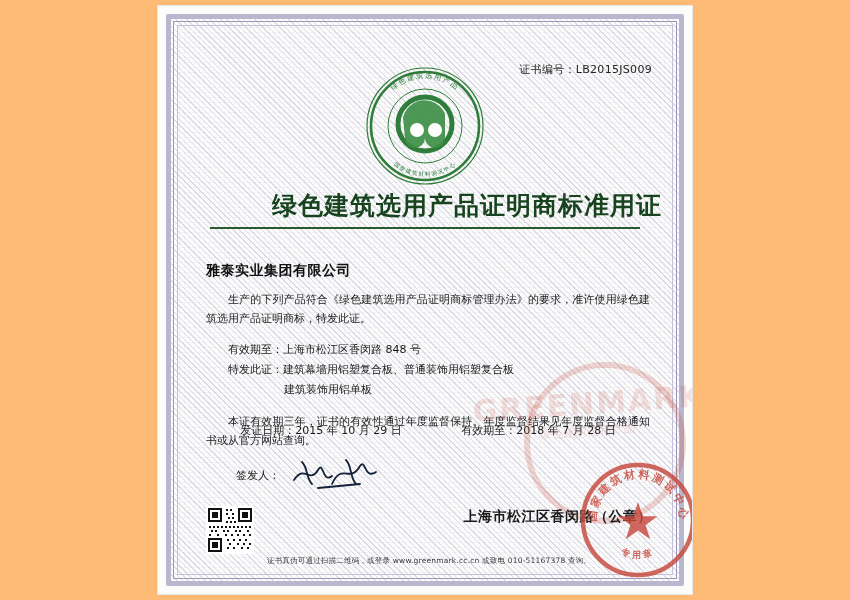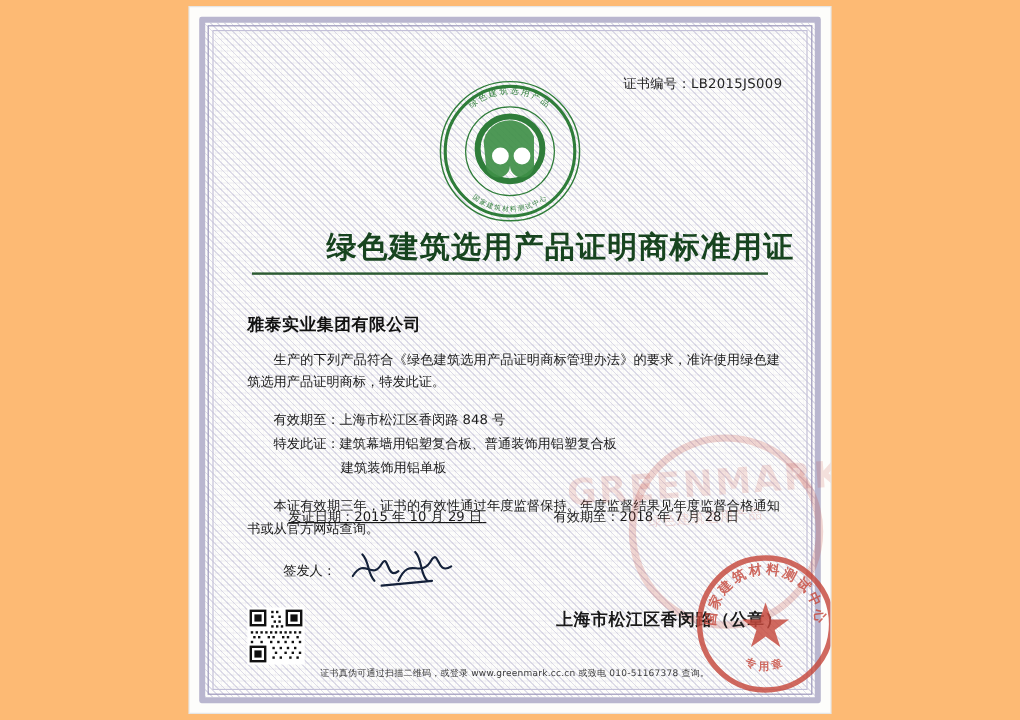--- a/index.html
+++ b/index.html
@@ -179,21 +179,21 @@
   
   .dates {
     position: absolute;
     left: 48px;
     right: 42px;
     top: 417px;
     font-size: 11px;
     color: #1a1a1a;
     text-align: center;
   }
-  .dates .d1 { margin-right: 56px; text-decoration: underline; }
+  .dates .d1 { margin-right: 56px; }
 
   
   .sign-row {
     position: absolute;
     left: 78px;
     top: 462px;
     font-size: 11px;
     color: #1a1a1a;
     font-family: Liberation Mono, monospace;
   }

